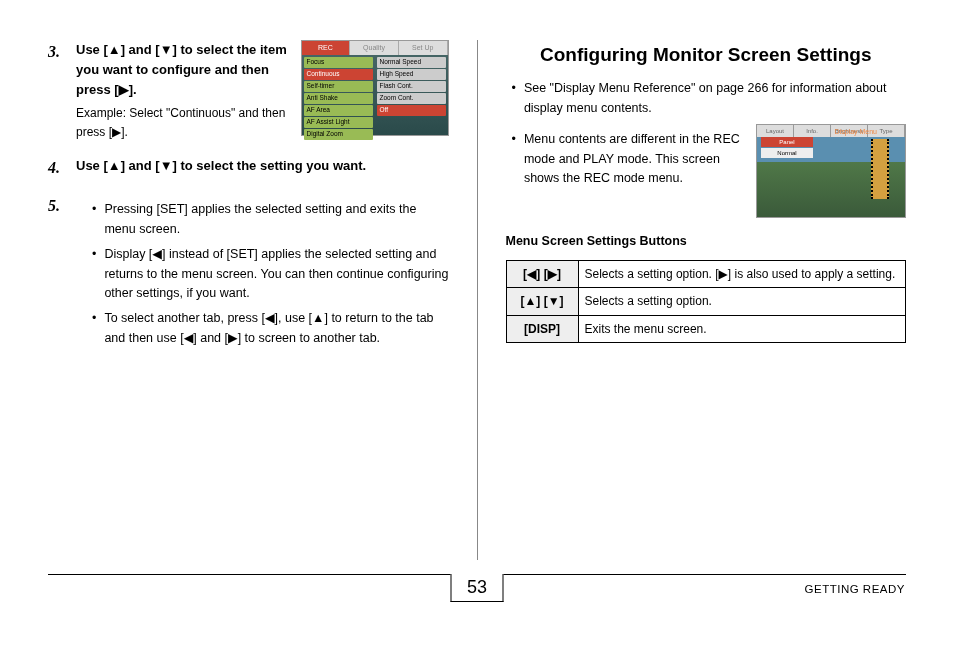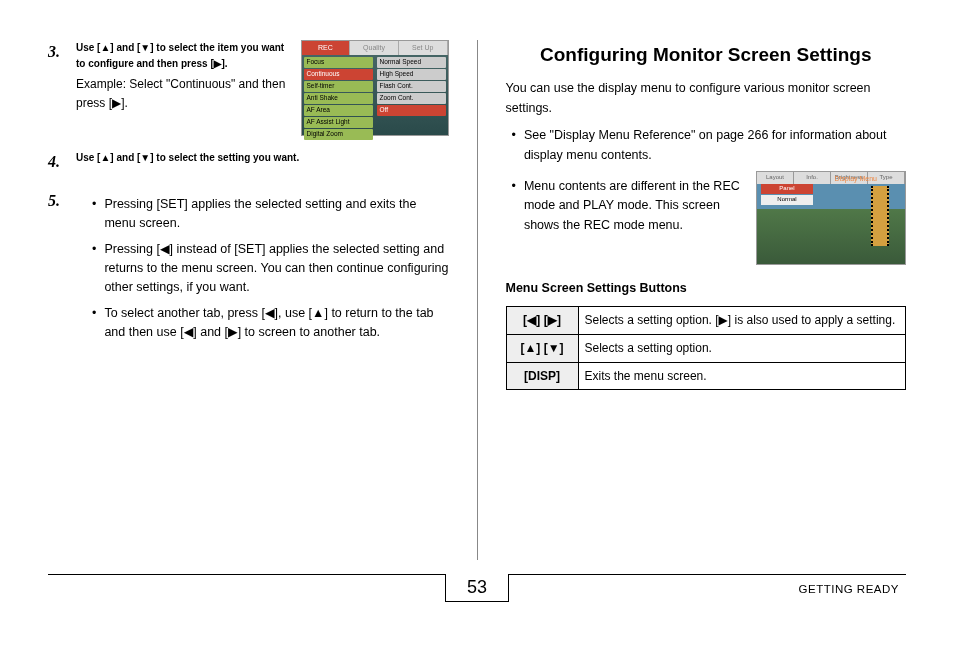--- a/index.html
+++ b/index.html
@@ -31,21 +31,21 @@
   }
   .step-row { display: flex; gap: 10px; margin-bottom: 14px; }
   .step-num {
     font-weight: bold;
     font-style: italic;
     font-size: 16px;
     font-family: Georgia, serif;
     min-width: 18px;
   }
   .step-body { flex: 1; }
-  .step-title { font-weight: bold; font-size: 10px; }
+  .step-title { font-weight: bold; font-size: 13px; }
   .step-sub { font-size: 12px; margin-top: 4px; }
   .bullet-list { margin-left: 16px; margin-top: 6px; }
   .bullet-list .item { display: flex; gap: 8px; margin-bottom: 6px; }
   .bullet-list .dot { flex: 0 0 auto; }
   .step3-wrap { display: flex; gap: 12px; }
   .step3-text { flex: 1; }
   .thumb1 {
     width: 148px; height: 96px; border: 1px solid #999;
     background: linear-gradient(#4a6a6a, #2a4a4a);
     position: relative; font-size: 8px; color: #fff;
@@ -86,25 +86,25 @@
   table.op-table td.key {
     background: #eee; font-weight: bold; text-align: center; width: 72px;
   }
   .footer {
     position: absolute; left: 48px; right: 48px; bottom: 28px;
     border-top: 1px solid #000; height: 44px;
   }
   .page-num-box {
     position: absolute; left: 50%; transform: translateX(-50%);
     top: -1px; border: 1px solid #000; border-top: none;
-    width: 64px; height: 28px; display:flex; align-items:center; justify-content:center;
+    width: 53px; height: 28px; display:flex; align-items:center; justify-content:center;
     font-size: 18px; background:#fff;
   }
   .footer-label {
-    position: absolute; right: 7px; top: 8px; font-size: 11.5px; letter-spacing: 0.5px;
+    position: absolute; right: 1px; top: 8px; font-size: 11.5px; letter-spacing: 0.5px;
   }
   .tri { font-family: Arial, sans-serif; }
 </style>
 </head>
 <body>
 
 <div class="page">
 
   <div class="col">
 
@@ -160,40 +160,39 @@
       <div class="step-num">5.</div>
       <div class="step-body">
         <div class="bullet-list">
           <div class="item">
             <span class="dot">•</span>
             <span>Pressing [SET] applies the selected setting and exits the menu screen.</span>
           </div>
           <div class="item">
             <span class="dot">•</span>
             <span>
-              <span>Pressing [</span><span class="tri">◀</span><span>] instead of [SET] applies the selected setting and returns to the menu screen. You can then continue configuring other settings, if you want.</span>
+              <span>Display [</span><span class="tri">◀</span><span>] instead of [SET] applies the selected setting and returns to the menu screen. You can then continue configuring other settings, if you want.</span>
             </span>
           </div>
           <div class="item">
             <span class="dot">•</span>
             <span>
               <span>To select another tab, press [</span><span class="tri">◀</span><span>], use [</span><span class="tri">▲</span><span>] to return to the tab and then use [</span><span class="tri">◀</span><span>] and [</span><span class="tri">▶</span><span>] to screen to another tab.</span>
             </span>
           </div>
         </div>
       </div>
     </div>
 
   </div>
 
   <div class="divider"></div>
 
   <div class="col">
     <h2 class="section-title">Configuring Monitor Screen Settings</h2>
-    <div class="para">You can use the display menu to configure various monitor screen settings.</div>
     <div class="bullet-list" style="margin-left:6px;">
       <div class="item">
         <span class="dot">•</span>
         <span>See "Display Menu Reference" on page 266 for information about display menu contents.</span>
       </div>
     </div>
 
     <div class="example-row">
       <div class="example-text">
         <div class="bullet-list" style="margin-left:6px;">

